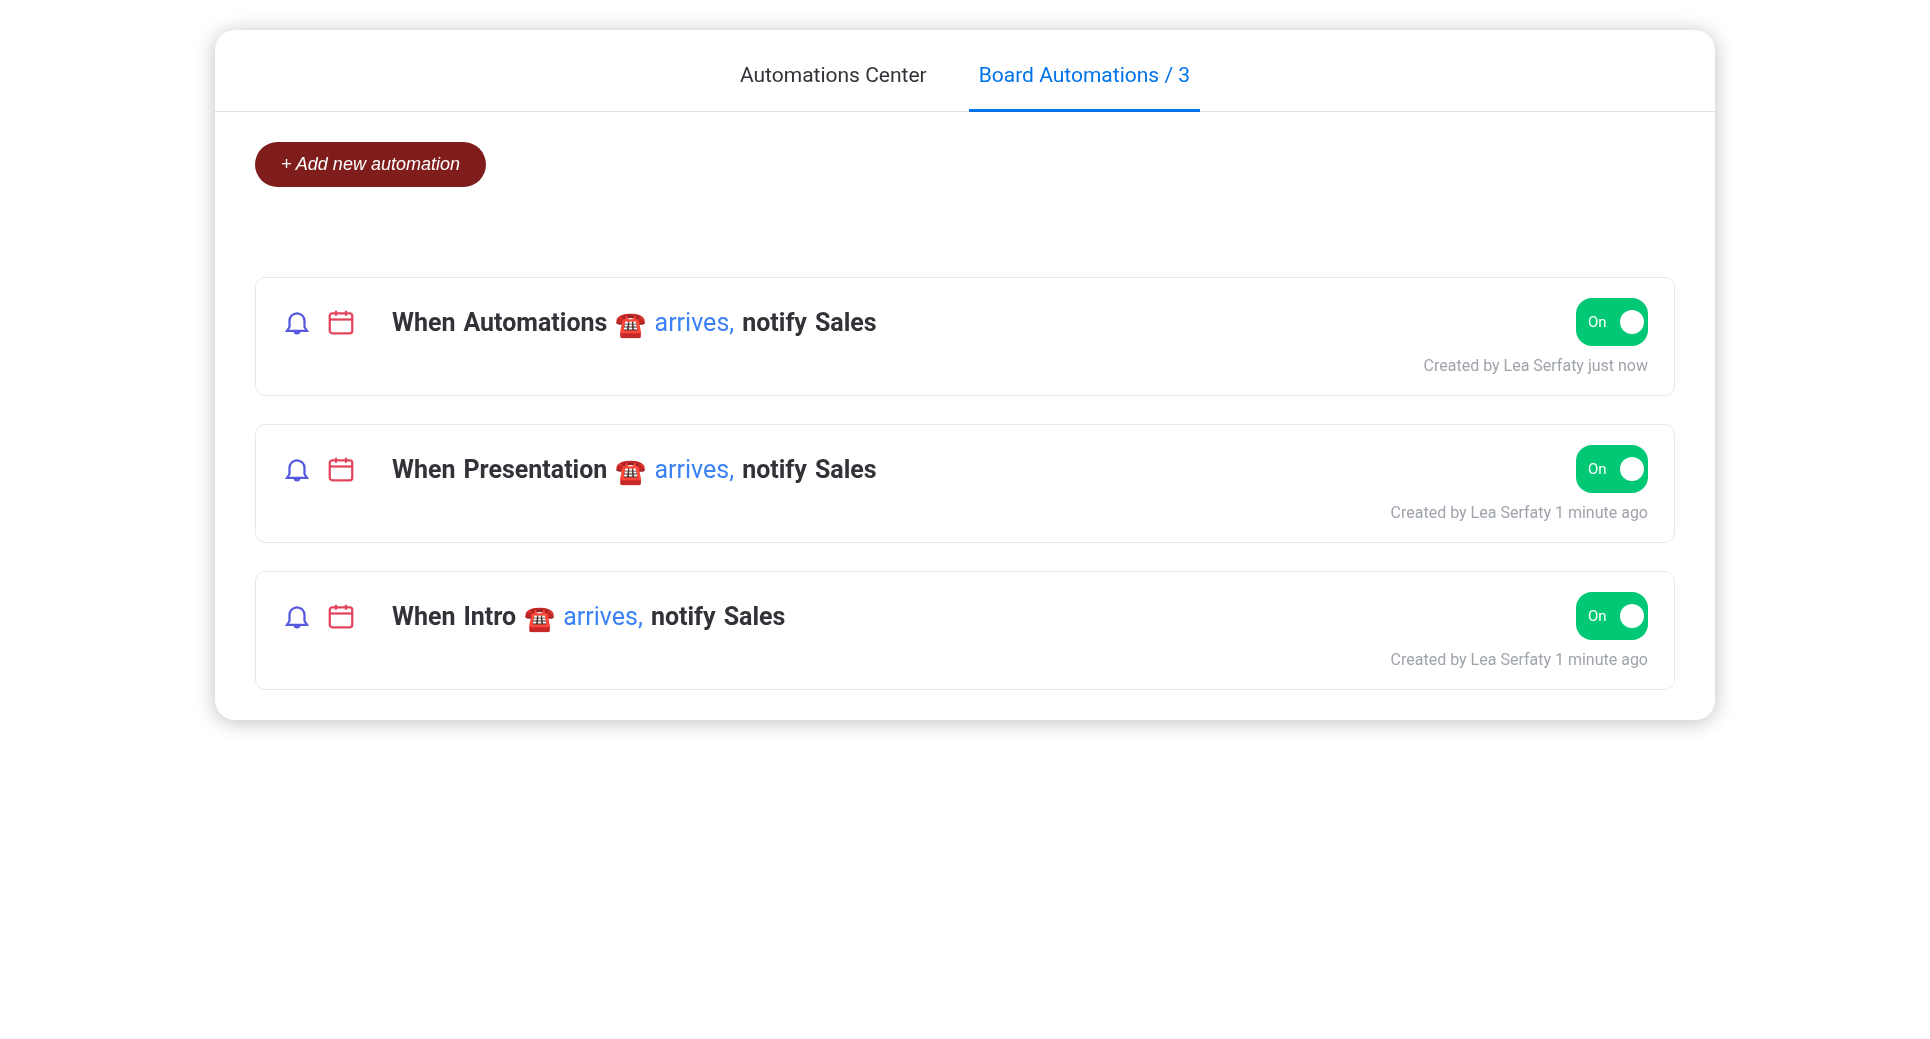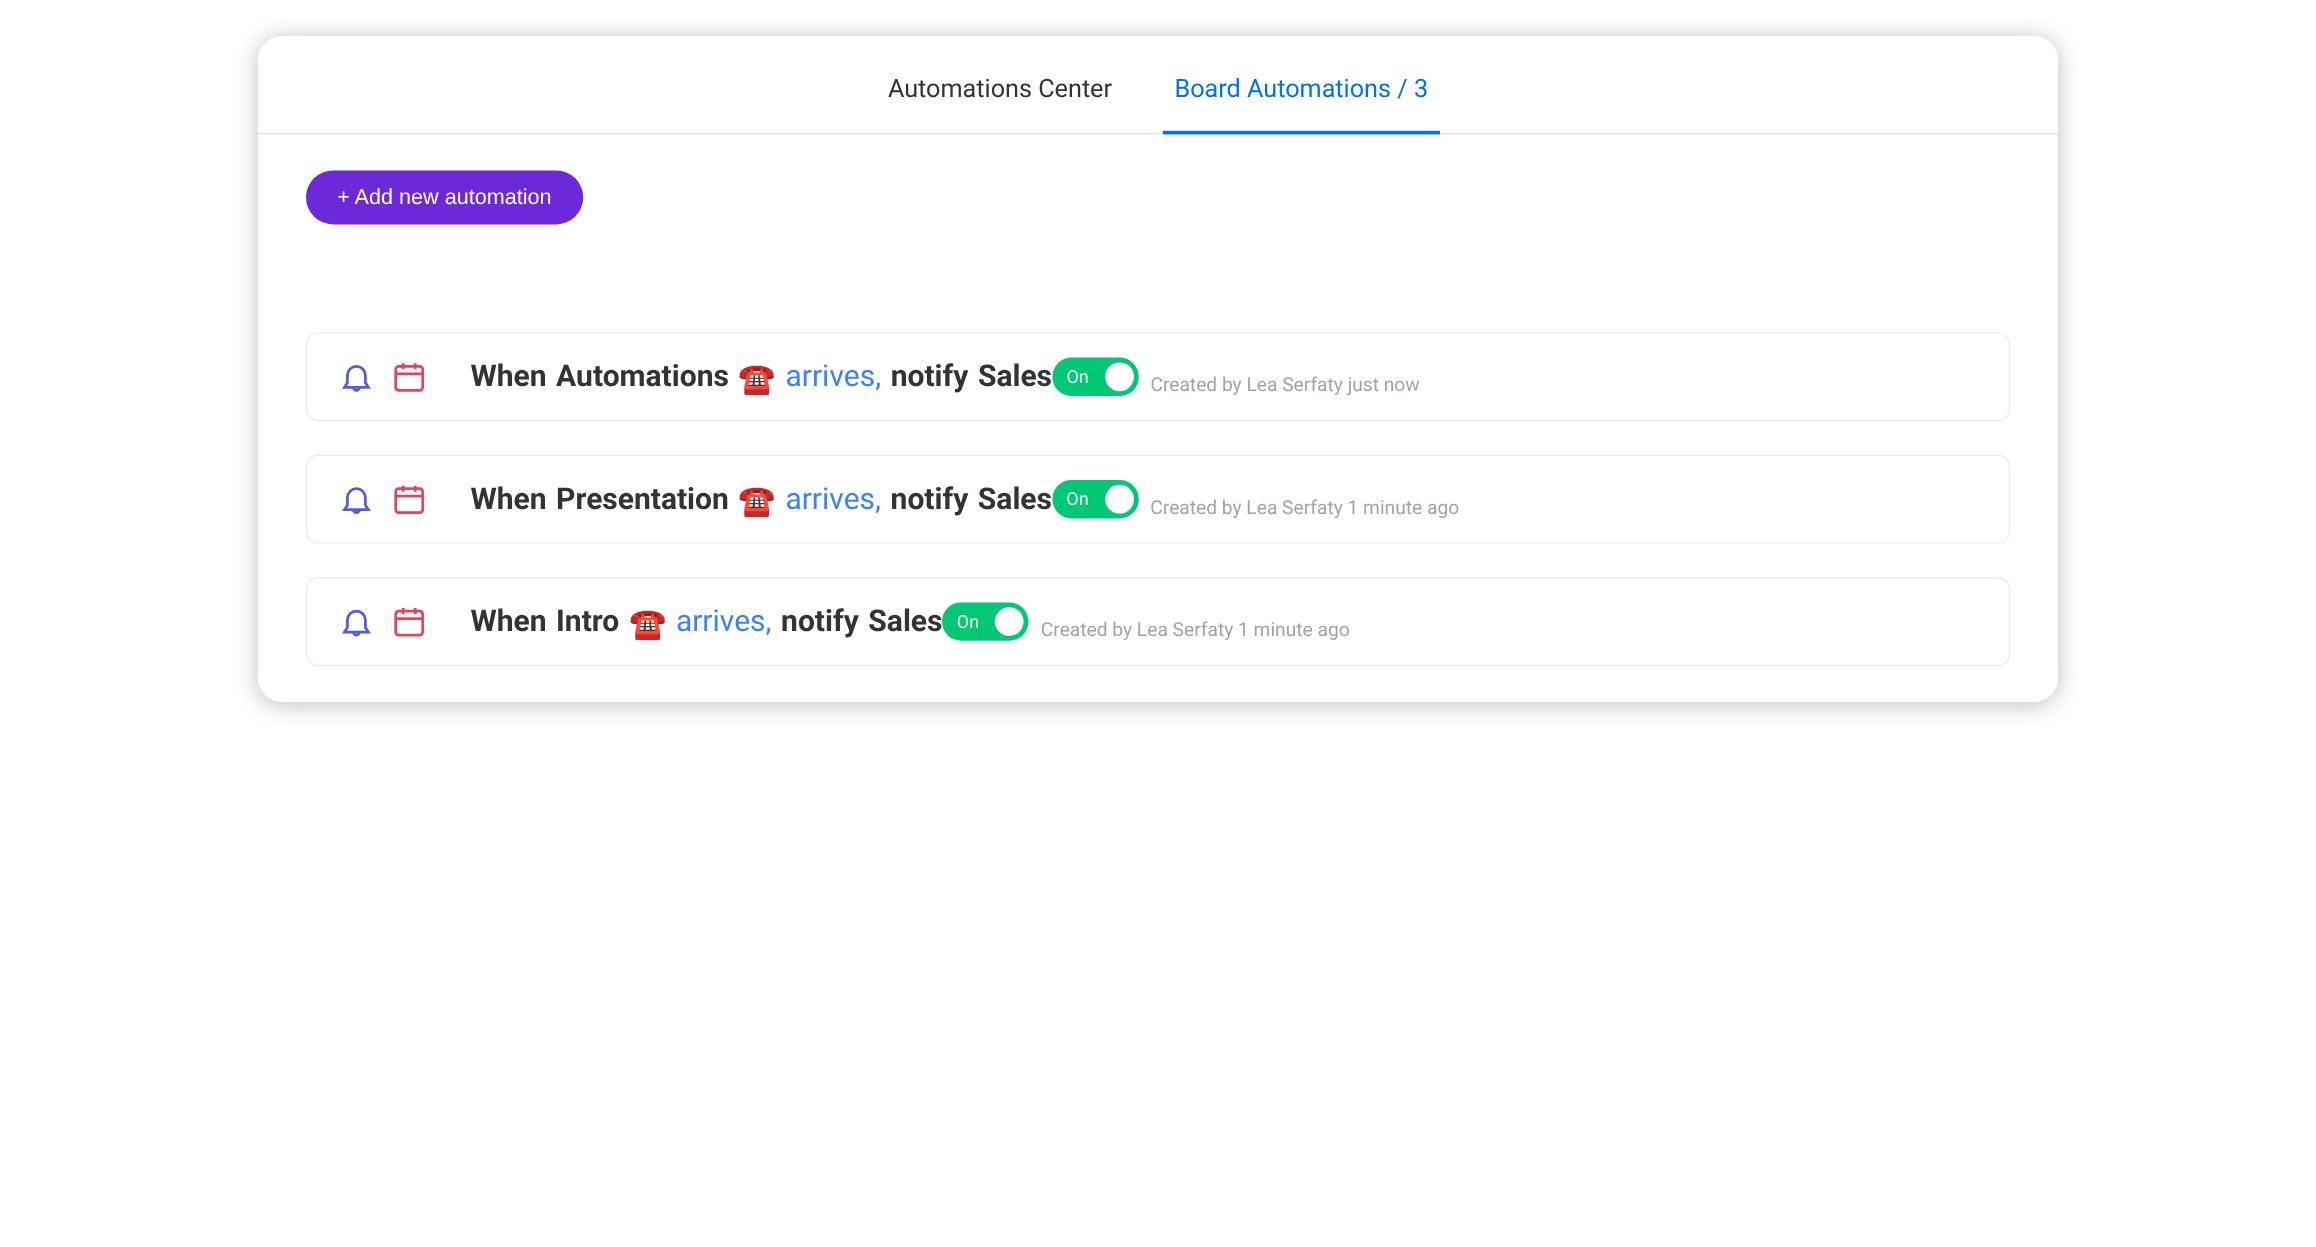--- a/index.html
+++ b/index.html
@@ -62,40 +62,41 @@
       border-radius: 50%;
       border: 2px solid #0073ea;
       color: #0073ea;
       font-size: 16px;
       font-weight: 600;
       display: flex;
       align-items: center;
       justify-content: center;
     }
     .add-btn {
-      background: #6d28d9;
+      background: #7f1d1d;
       color: #fff;
       border: none;
       border-radius: 24px;
       padding: 12px 26px;
       font-size: 18px;
       cursor: pointer;
+      font-style: italic;
     }
     .list {
       padding: 60px 40px 30px 40px;
       display: flex;
       flex-direction: column;
       gap: 28px;
     }
     .card {
       border: 1px solid #e6e9ef;
       border-radius: 10px;
       padding: 20px 26px;
       display: flex;
-      flex-direction: row;
+      flex-direction: column;
       gap: 10px;
       position: relative;
     }
     .card-row {
       display: flex;
       align-items: center;
       justify-content: space-between;
     }
     .card-left {
       display: flex;
@@ -126,21 +127,21 @@
       font-weight: 400;
       color: #3b82f6;
     }
     .emoji {
       font-size: 25px;
       position: relative;
       top: 2px;
     }
     .toggle {
       width: 72px;
-      height: 32px;
+      height: 48px;
       background: #00c875;
       border-radius: 16px;
       position: relative;
       cursor: pointer;
       display: flex;
       align-items: center;
     }
     .toggle-label {
       color: #fff;
       font-size: 15px;

